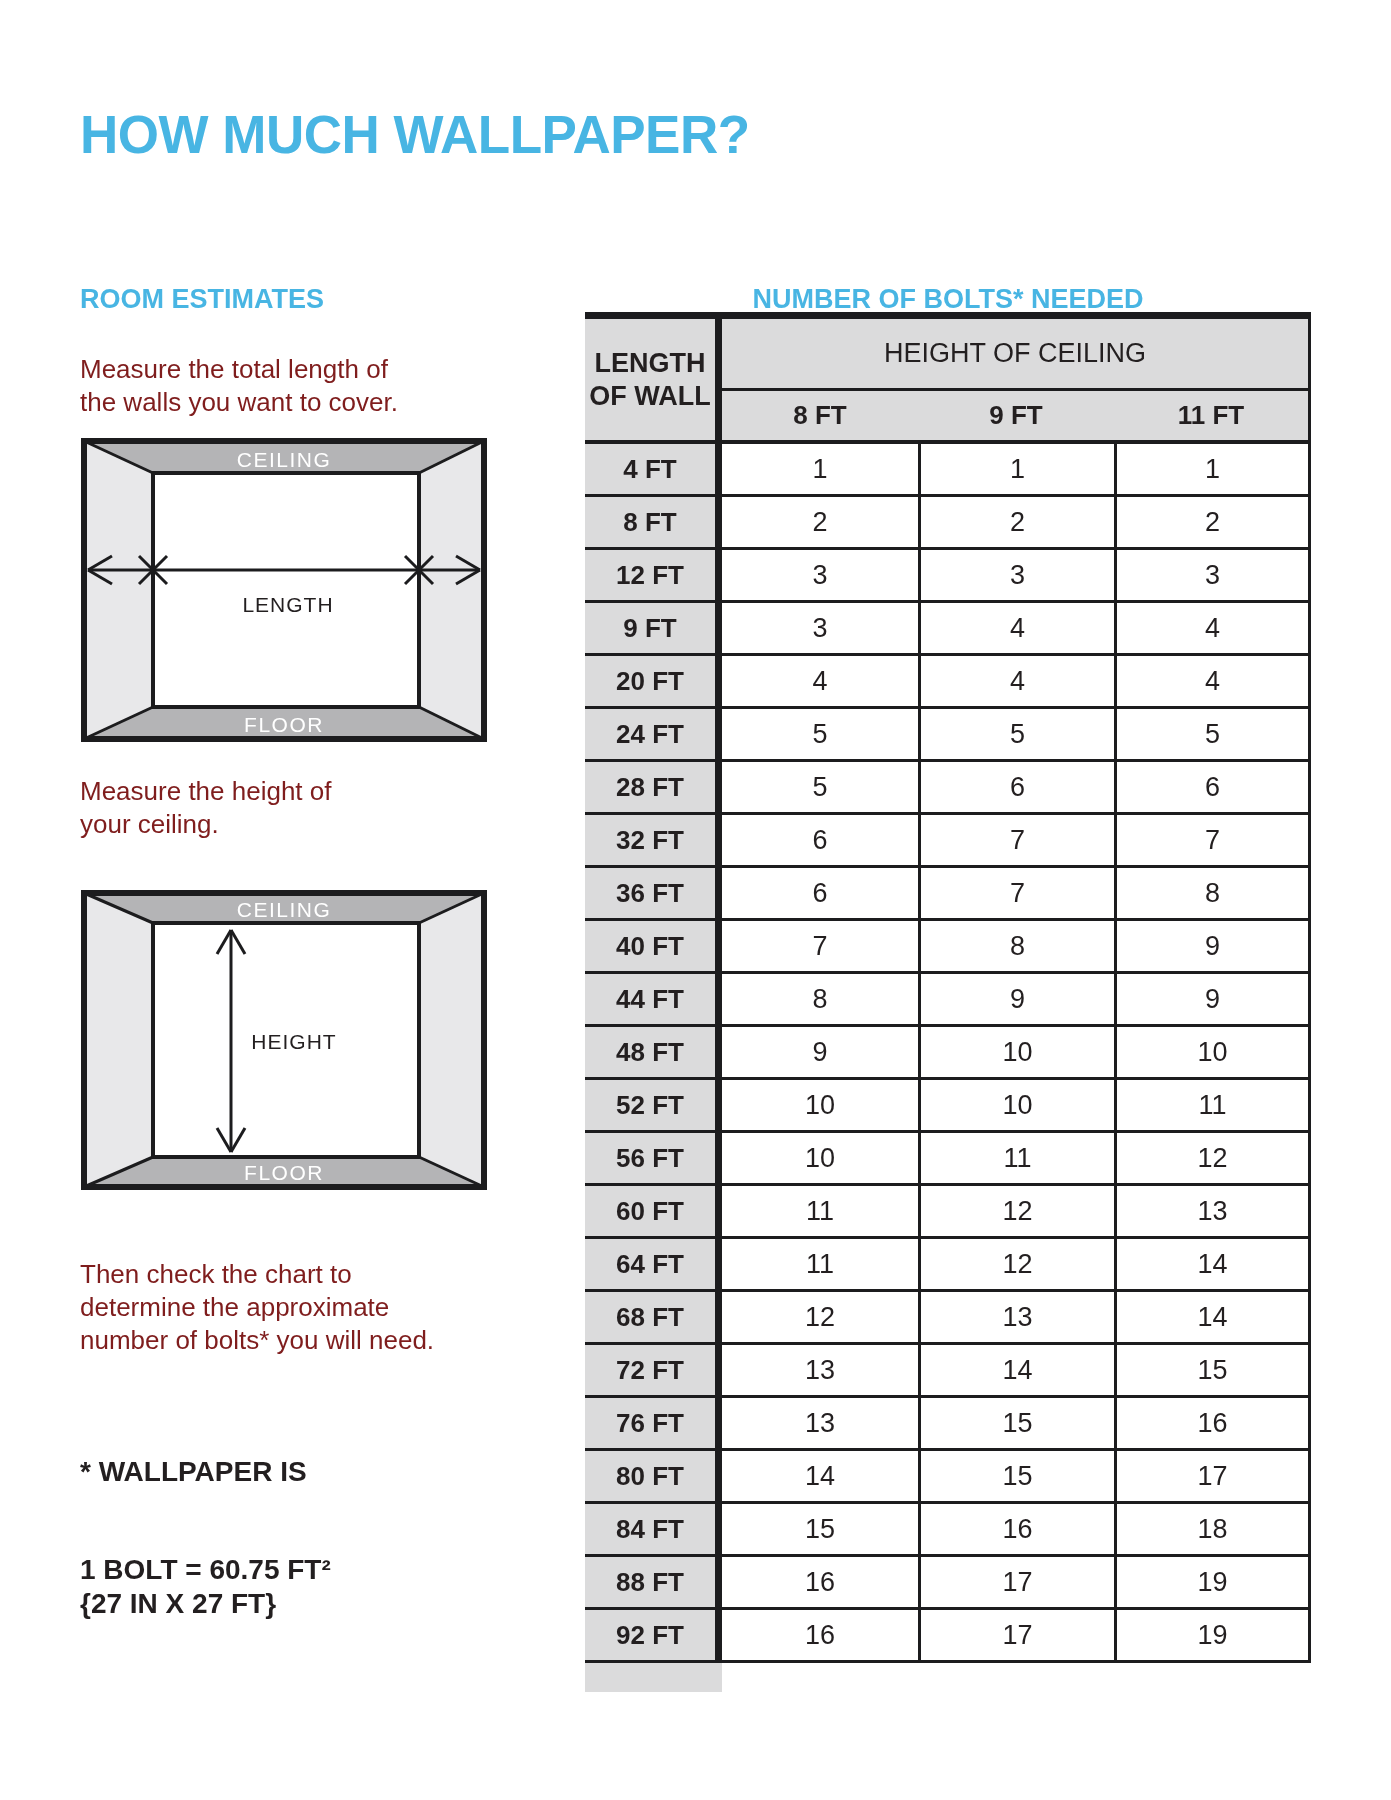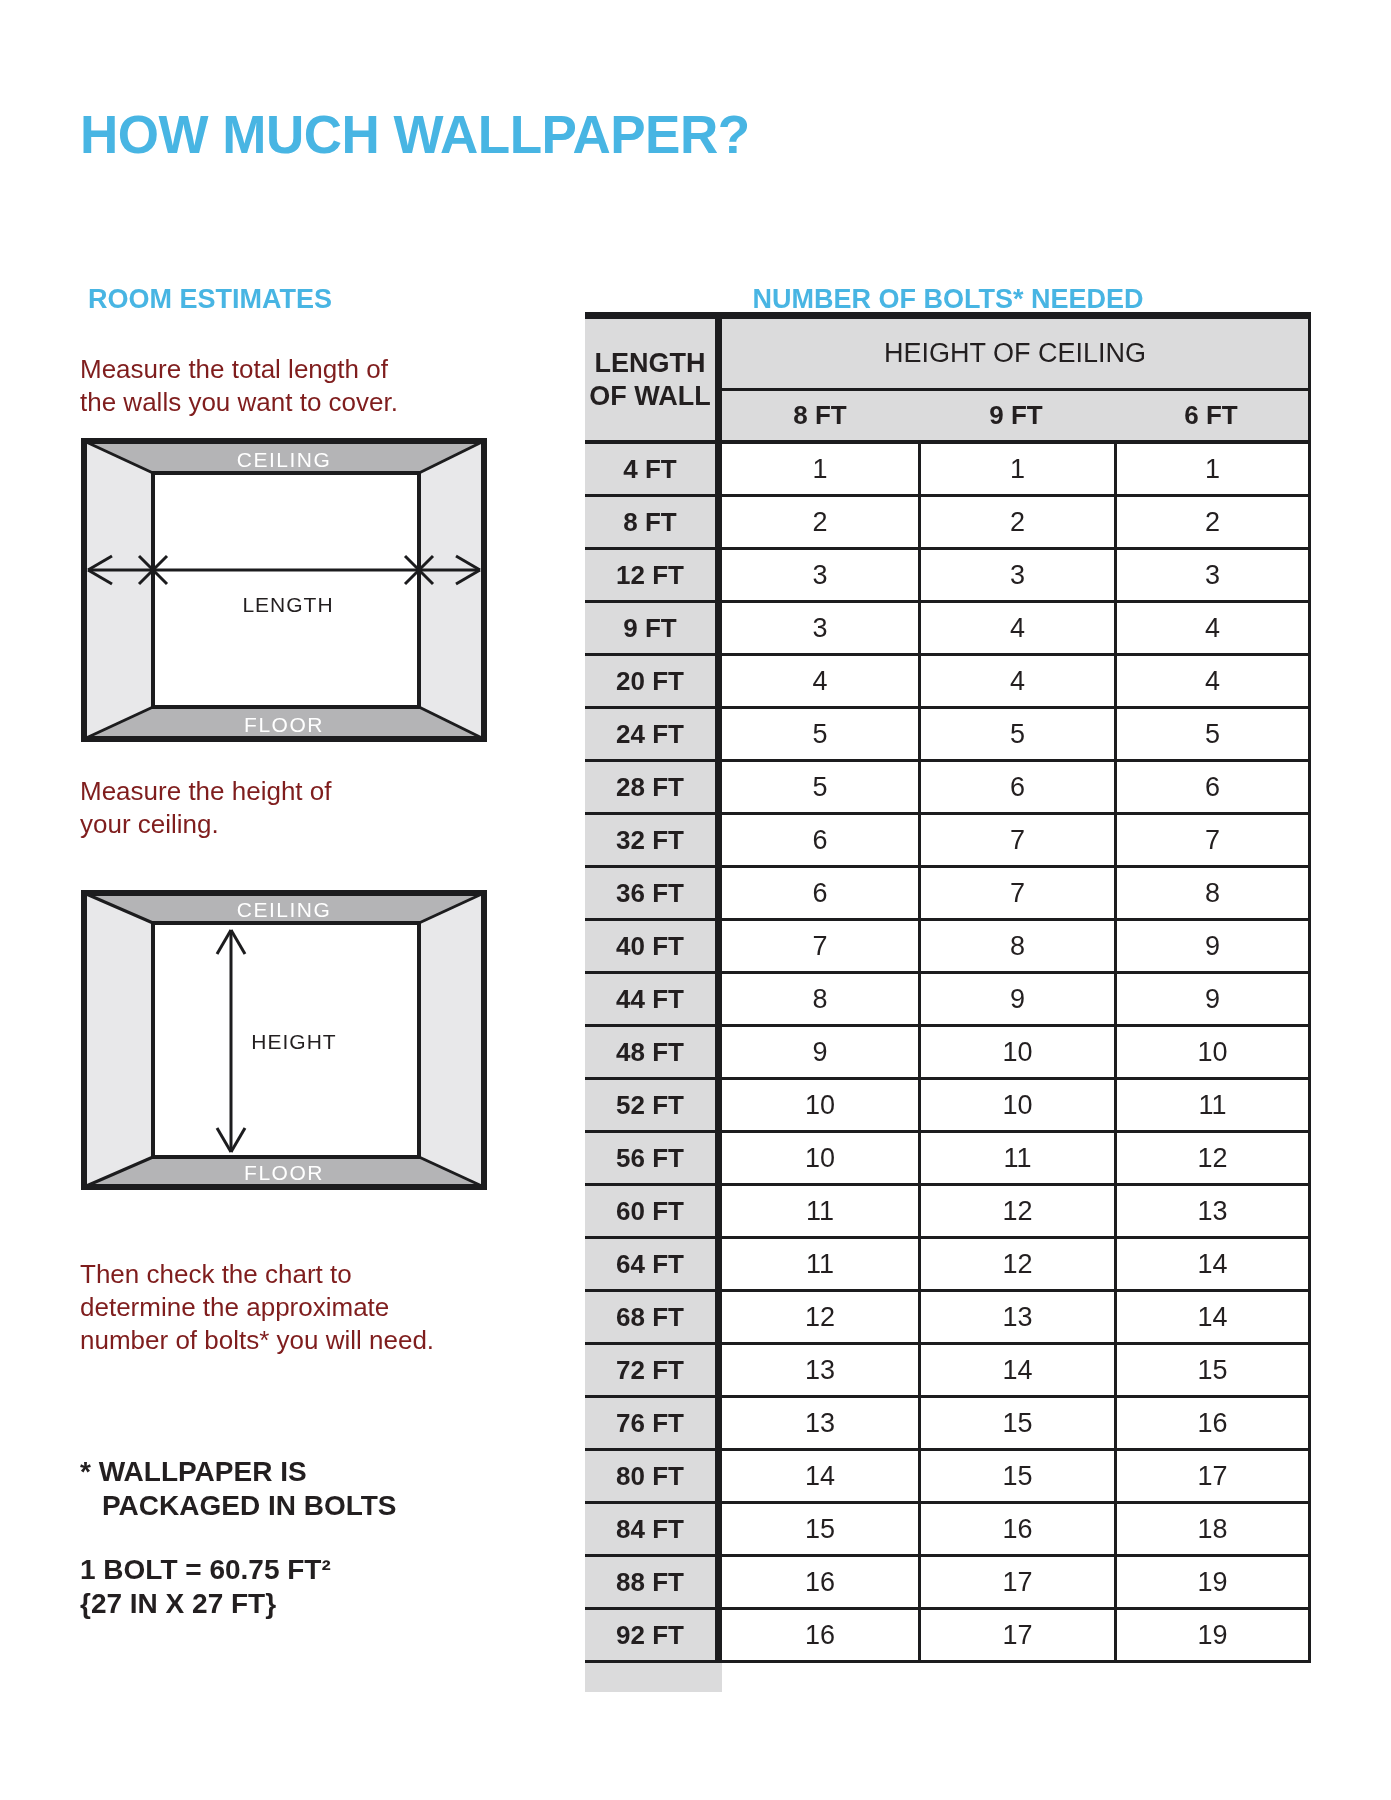--- a/index.html
+++ b/index.html
@@ -9,21 +9,21 @@
     -webkit-font-smoothing:antialiased;
   }
   .abs{position:absolute;}
   .page-title{
     left:80px;top:68px;font-size:53px;font-weight:bold;color:#48b5e3;
     letter-spacing:-0.5px;white-space:nowrap;
   }
   .section-heading{
     font-size:27px;font-weight:bold;color:#48b5e3;white-space:nowrap;
   }
-  .h-room{left:88px;top:262px;}
+  .h-room{left:80px;top:262px;}
   .h-bolts{left:585px;top:262px;width:726px;text-align:center;}
   .body-text{font-size:26px;line-height:33px;color:#7f1d1d;}
   .step1{left:80px;top:327px;}
   .step2{left:80px;top:749px;}
   .step3{left:80px;top:1232px;}
   .foot-bold{font-size:28px;line-height:34px;font-weight:bold;}
   .footnote{left:80px;top:1427px;}
   .footnote .indent{display:inline-block;padding-left:22px;}
   .boltnote{left:80px;top:1525px;}
   .diagram1{left:81px;top:438px;}
@@ -140,21 +140,20 @@
   </svg>
 
   <p class="abs body-text step3">
     <span>Then check the chart to</span><br>
     <span>determine the approximate</span><br>
     <span>number of bolts* you will need.</span>
   </p>
 
   <p class="abs foot-bold footnote">
     <span>* WALLPAPER IS</span><br>
-    <span class="indent">PACKAGED IN BOLTS</span>
   </p>
 
   <p class="abs foot-bold boltnote">
     <span>1 BOLT = 60.75 FT²</span><br>
     <span>{27 IN X 27 FT}</span>
   </p>
 
   <h2 class="abs section-heading h-bolts">NUMBER OF BOLTS* NEEDED</h2>
 
   <div class="abs bolt-table-wrap">
@@ -169,21 +168,21 @@
         <tr>
           <th class="corner" rowspan="2">
             <span>LENGTH</span><br>
             <span>OF WALL</span>
           </th>
           <th class="group-head" colspan="3">HEIGHT OF CEILING</th>
         </tr>
         <tr>
           <th class="sub">8 FT</th>
           <th class="sub">9 FT</th>
-          <th class="sub">6 FT</th>
+          <th class="sub">11 FT</th>
         </tr>
       </thead>
       <tbody id="table-body">
           <tr>
     <th>4 FT</th>
     <td>1</td>
     <td>1</td>
     <td>1</td>
   </tr>
           <tr>

